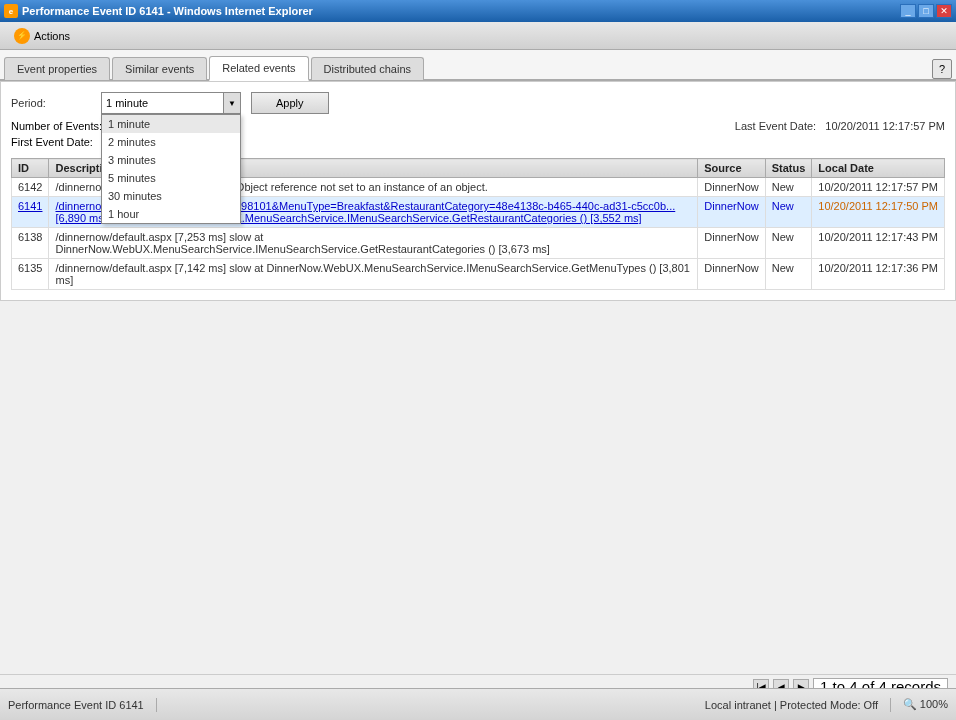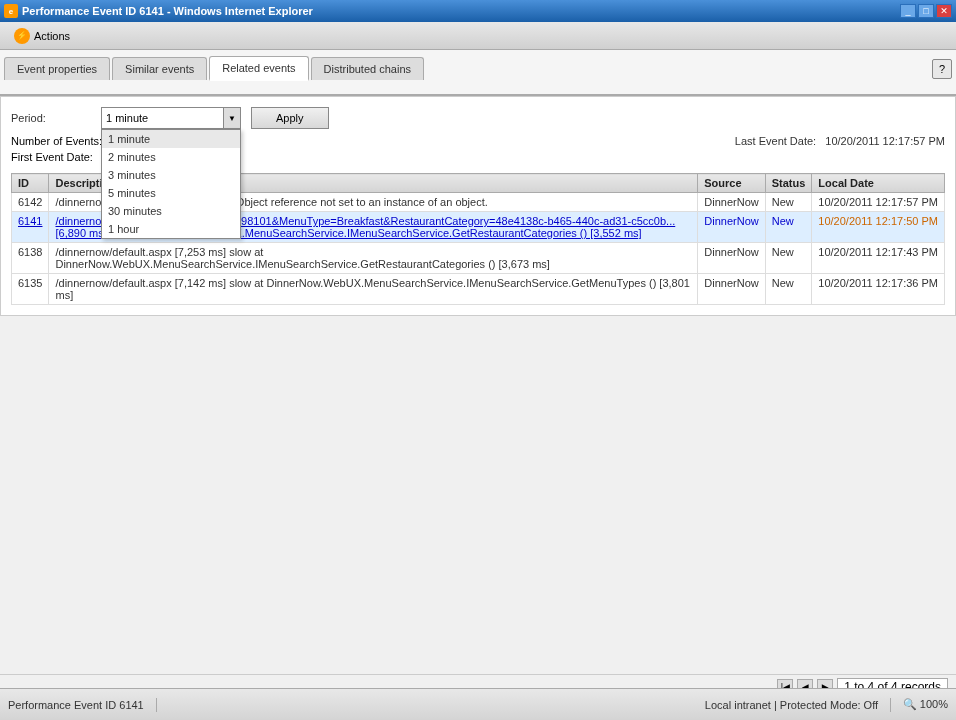--- a/index.html
+++ b/index.html
@@ -90,21 +90,21 @@
       font-size: 8px;
       color: white;
     }
 
     
     .tab-container {
       background: #f5f5f5;
       border-bottom: 2px solid #aaa;
       display: flex;
       align-items: flex-end;
-      padding: 4px 4px 15px 4px;
+      padding: 4px 4px 0 4px;
       position: relative;
     }
     .tab {
       padding: 5px 12px;
       background: #ddd;
       border: 1px solid #aaa;
       border-bottom: none;
       margin-right: 2px;
       cursor: pointer;
       font-size: 11px;
@@ -300,21 +300,21 @@
       display: flex;
       align-items: center;
       justify-content: center;
       font-size: 9px;
       cursor: pointer;
     }
     .pag-info {
       background: white;
       border: 1px solid #aaa;
       padding: 1px 6px;
-      font-size: 12px;
+      font-size: 15px;
       height: 18px;
       display: flex;
       align-items: center;
     }
 
     .header-info-section {
       display: flex;
       justify-content: space-between;
       align-items: flex-start;
       margin-bottom: 6px;

